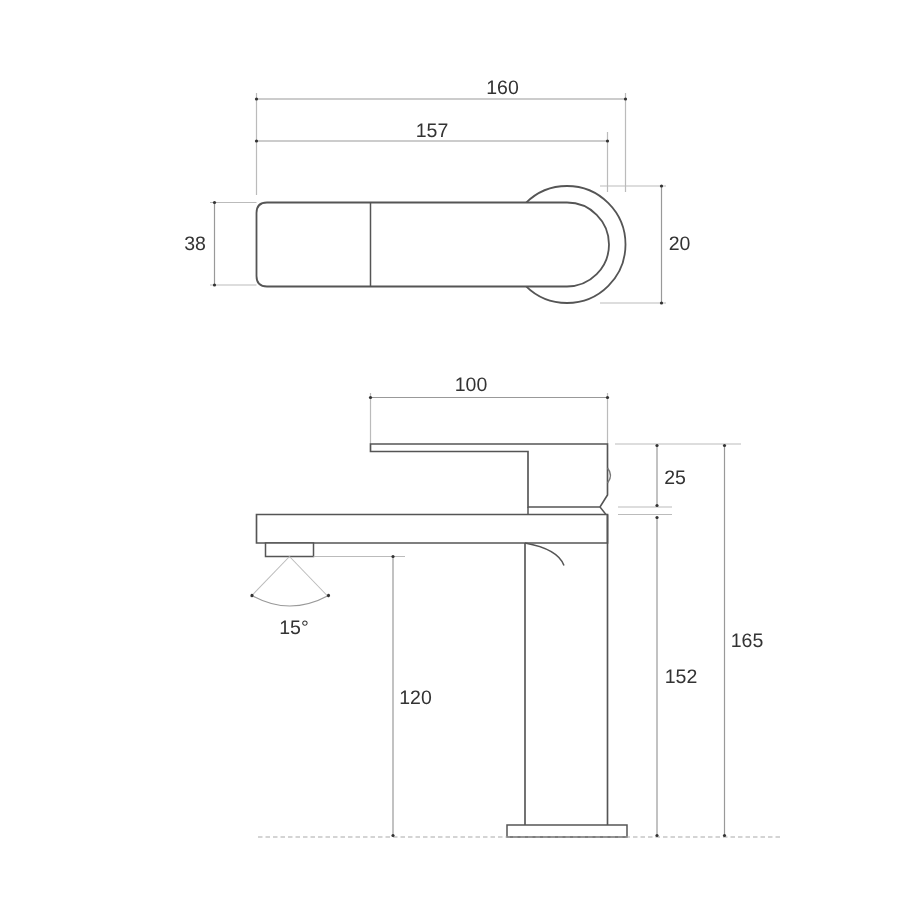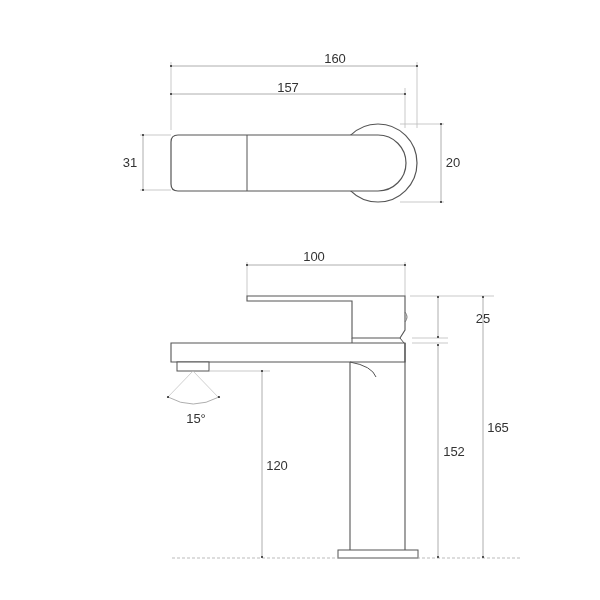--- a/index.html
+++ b/index.html
@@ -73,21 +73,21 @@
     <line x1="412" y1="338" x2="448" y2="338" stroke="#bbb" stroke-width="0.8"></line>
     <line x1="412" y1="343" x2="448" y2="343" stroke="#bbb" stroke-width="0.8"></line>
     <line x1="438" y1="297" x2="438" y2="337" stroke="#999" stroke-width="0.8" marker-start="url(#ar)" marker-end="url(#ar)"></line>
     <line x1="438" y1="345" x2="438" y2="557" stroke="#999" stroke-width="0.8" marker-start="url(#ar)" marker-end="url(#ar)"></line>
     <line x1="483" y1="297" x2="483" y2="557" stroke="#999" stroke-width="0.8" marker-start="url(#ar)" marker-end="url(#ar)"></line>
   </g>
 </svg>
 
 <div class="lbl" style="left:294px;top:58px;margin-left:41px;">160</div>
 <div class="lbl" style="left:288px;top:87px;">157</div>
-<div class="lbl" style="left:130px;top:162px;">31</div>
+<div class="lbl" style="left:130px;top:162px;">38</div>
 <div class="lbl" style="left:453px;top:162px;">20</div>
 
 <div class="lbl" style="left:314px;top:256px;">100</div>
-<div class="lbl" style="left:450px;top:318px;margin-left:33px;">25</div>
+<div class="lbl" style="left:450px;top:318px;">25</div>
 <div class="lbl" style="left:454px;top:451px;">152</div>
 <div class="lbl" style="left:498px;top:427px;">165</div>
 <div class="lbl" style="left:277px;top:465px;">120</div>
 <div class="lbl" style="left:196px;top:418px;">15°</div>
 
 </body></html>

